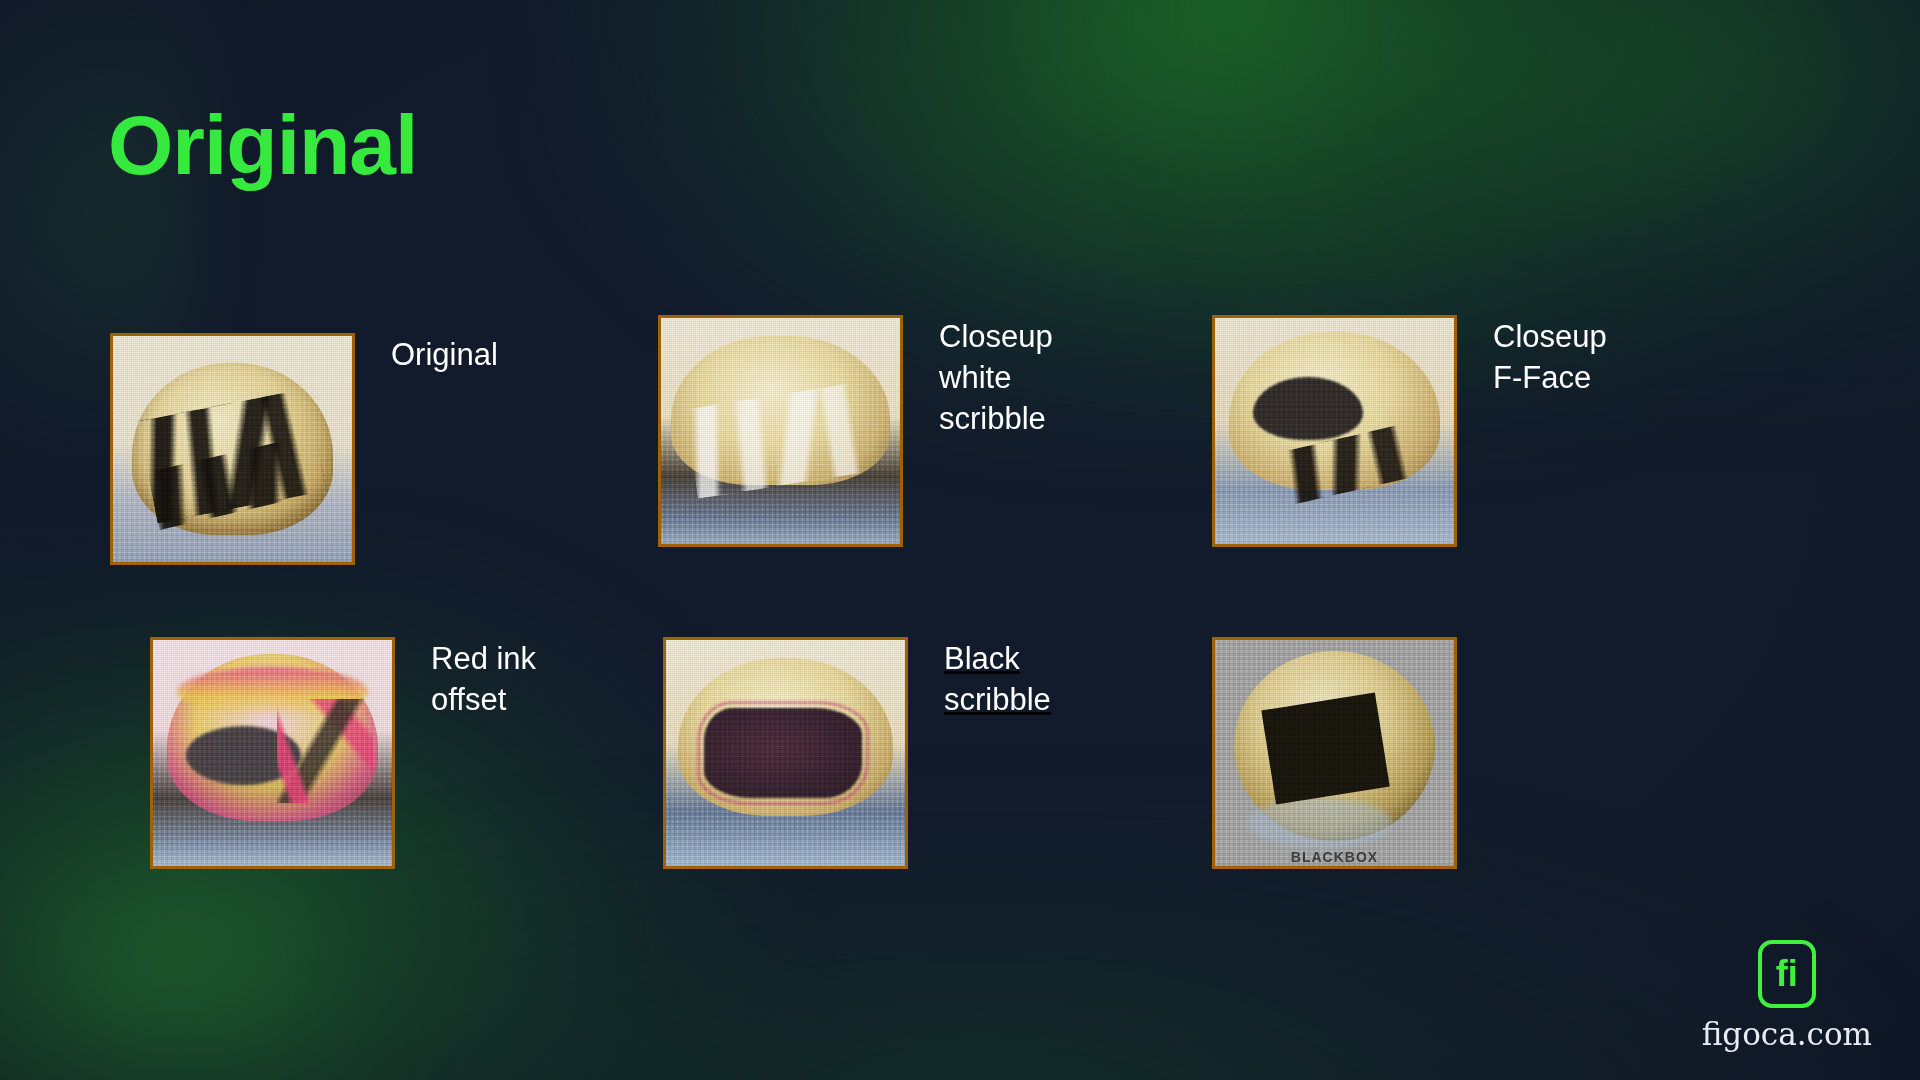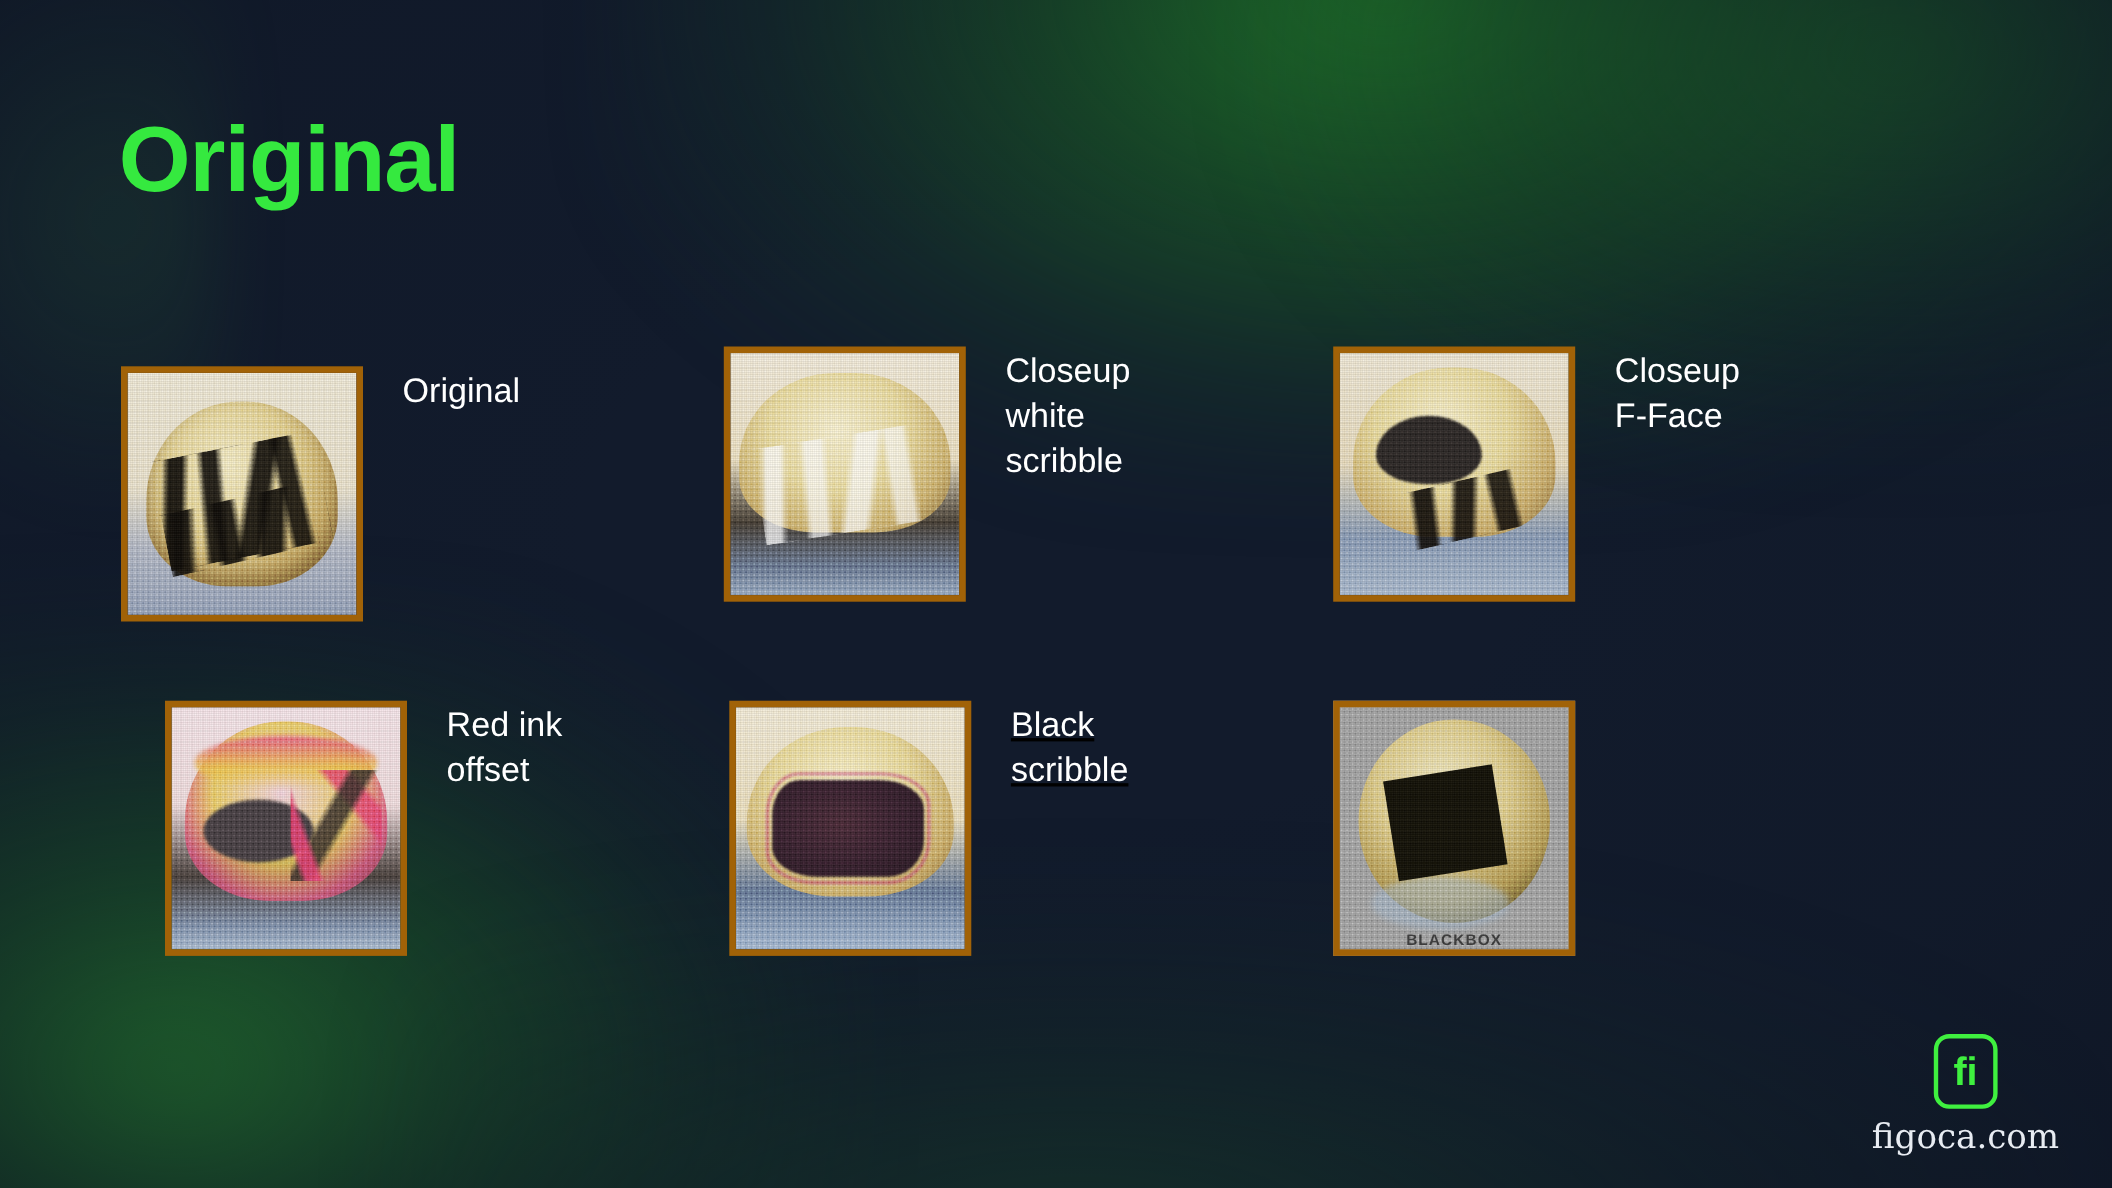--- a/index.html
+++ b/index.html
@@ -54,22 +54,22 @@
     font-size:84px; font-weight:bold;
     color:#35e93f;
     letter-spacing:-1px;
     line-height:1;
   }
 
   
   #grid { position:absolute; left:0; top:0; width:1920px; height:1080px; }
   .cell { position:absolute; display:flex; align-items:flex-start; }
   .thumb {
-    width:220px; height:232px;
-    border:6px solid #a16207;
+    width:245px; height:232px;
+    border:3px solid #a16207;
     flex:0 0 auto;
     position:relative;
     overflow:hidden;
     background:#cfcfcf;
   }
   .cap {
     margin-left:36px;
     color:#ffffff;
     font-size:31px;
     line-height:1.32;

